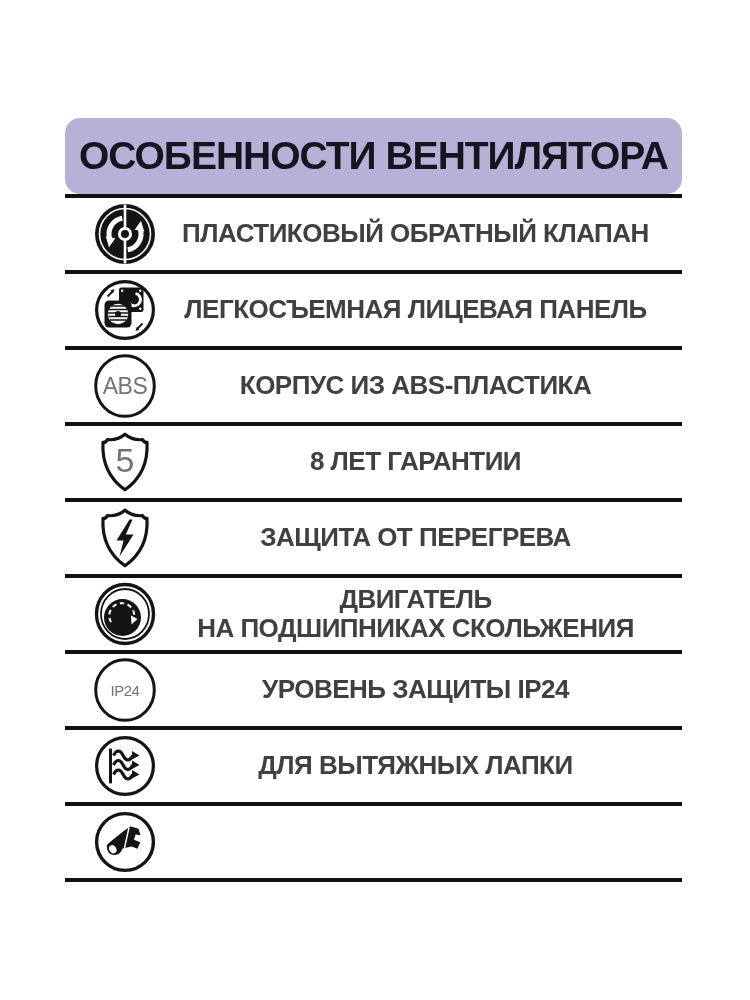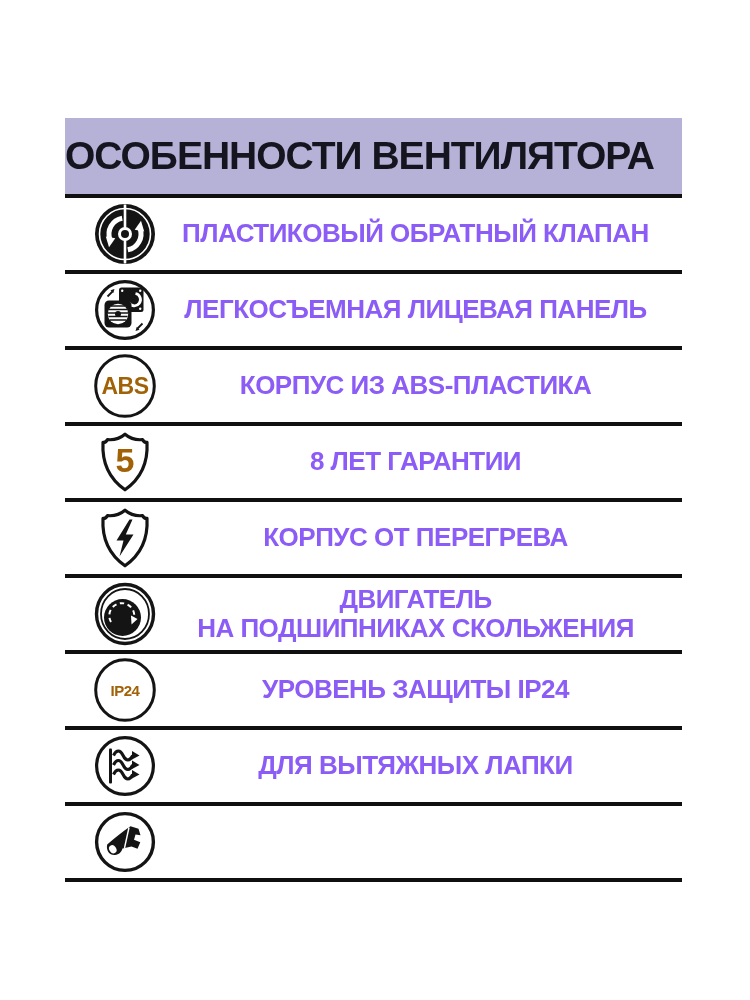--- a/index.html
+++ b/index.html
@@ -3,45 +3,45 @@
 <meta charset="utf-8">
 <style>
   html,body{margin:0;padding:0;background:#ffffff;}
   .sheet{
     position:relative;width:750px;height:1000px;background:#ffffff;
     font-family:"Liberation Sans",sans-serif;overflow:hidden;
   }
   .content{position:absolute;left:65px;top:118px;width:617px;}
   .banner{
     height:76px;background:#b6b1d7;
-    display:flex;align-items:center;justify-content:flex-start;
+    display:flex;align-items:center;justify-content:center;border-radius:15px;
   }
   .banner h1{
     margin:0;font-size:39px;font-weight:700;color:#15151f;
     letter-spacing:-1px;white-space:nowrap;
   }
   .rows{border-top:4px solid #101010;}
   .row{
     height:72px;border-bottom:4px solid #101010;
     display:flex;align-items:center;
   }
   .icon-cell{
     flex:0 0 64px;height:64px;margin-left:28px;position:relative;
   }
   .icon-cell svg{display:block;}
   .icon-label{
     position:absolute;inset:0;display:flex;align-items:center;justify-content:center;
-    color:#a16207;font-weight:700;
+    color:#737373;font-weight:400;
   }
   .abs-size{font-size:23px;letter-spacing:-0.5px;}
   .ip-size{font-size:15px;letter-spacing:-0.5px;}
   .shield-size{font-size:34px;padding-bottom:4px;}
   .text-cell{flex:1;text-align:center;padding-right:8px;}
   .feature-label{
-    font-size:26px;font-weight:700;color:#8b5cf6;
+    font-size:26px;font-weight:700;color:#404040;
     letter-spacing:-0.5px;line-height:1.12;white-space:nowrap;
   }
 </style>
 </head>
 <body>
 
 <div class="sheet">
   <div class="content">
 
     <header class="banner">
@@ -124,21 +124,21 @@
       </div>
 
       <div class="row">
         <div class="icon-cell">
           <svg width="64" height="64" viewBox="0 0 64 64">
             <path d="M32 4.2 C36.5 8 43.5 10.2 49.5 9.6 C50.5 11.4 52.5 12.6 54 12.4 C55 30.5 49.5 47.5 32 59.8 C14.5 47.5 9 30.5 10 12.4 C11.5 12.6 13.5 11.4 14.5 9.6 C20.5 10.2 27.5 8 32 4.2 Z" fill="#fff" stroke="#141414" stroke-width="3.2" stroke-linejoin="round"></path>
             <path d="M36.5 13.5 L23.5 34.5 L30.5 34.5 L26.5 50.5 L40.5 28.5 L32.8 28.5 L39.5 13.5 Z" fill="#141414"></path>
           </svg>
         </div>
         <div class="text-cell">
-          <div class="feature-label">КОРПУС ОТ ПЕРЕГРЕВА</div>
+          <div class="feature-label">ЗАЩИТА ОТ ПЕРЕГРЕВА</div>
         </div>
       </div>
 
       <div class="row">
         <div class="icon-cell">
           <svg width="64" height="64" viewBox="0 0 64 64">
             <ellipse cx="32" cy="32" rx="28.5" ry="29.5" fill="#fff" stroke="#141414" stroke-width="3.4"></ellipse>
             <ellipse cx="32" cy="32" rx="24" ry="25" fill="none" stroke="#141414" stroke-width="1.8"></ellipse>
             <circle cx="29.5" cy="35.5" r="18.5" fill="#141414"></circle>
             <path d="M18 40 A 12.5 12.5 0 1 1 40.5 38" fill="none" stroke="#fff" stroke-width="2" stroke-dasharray="4.5 3.5"></path>

